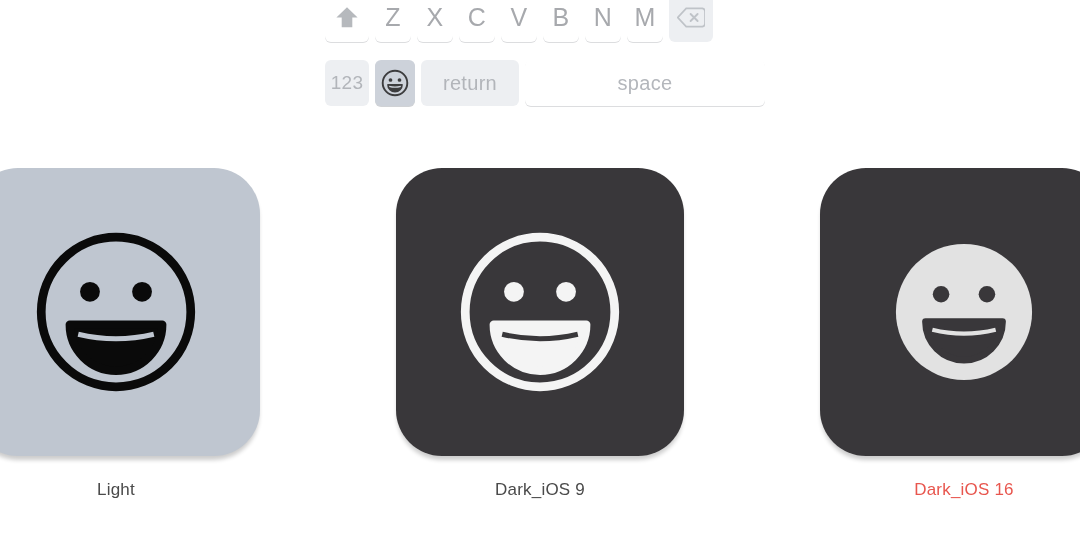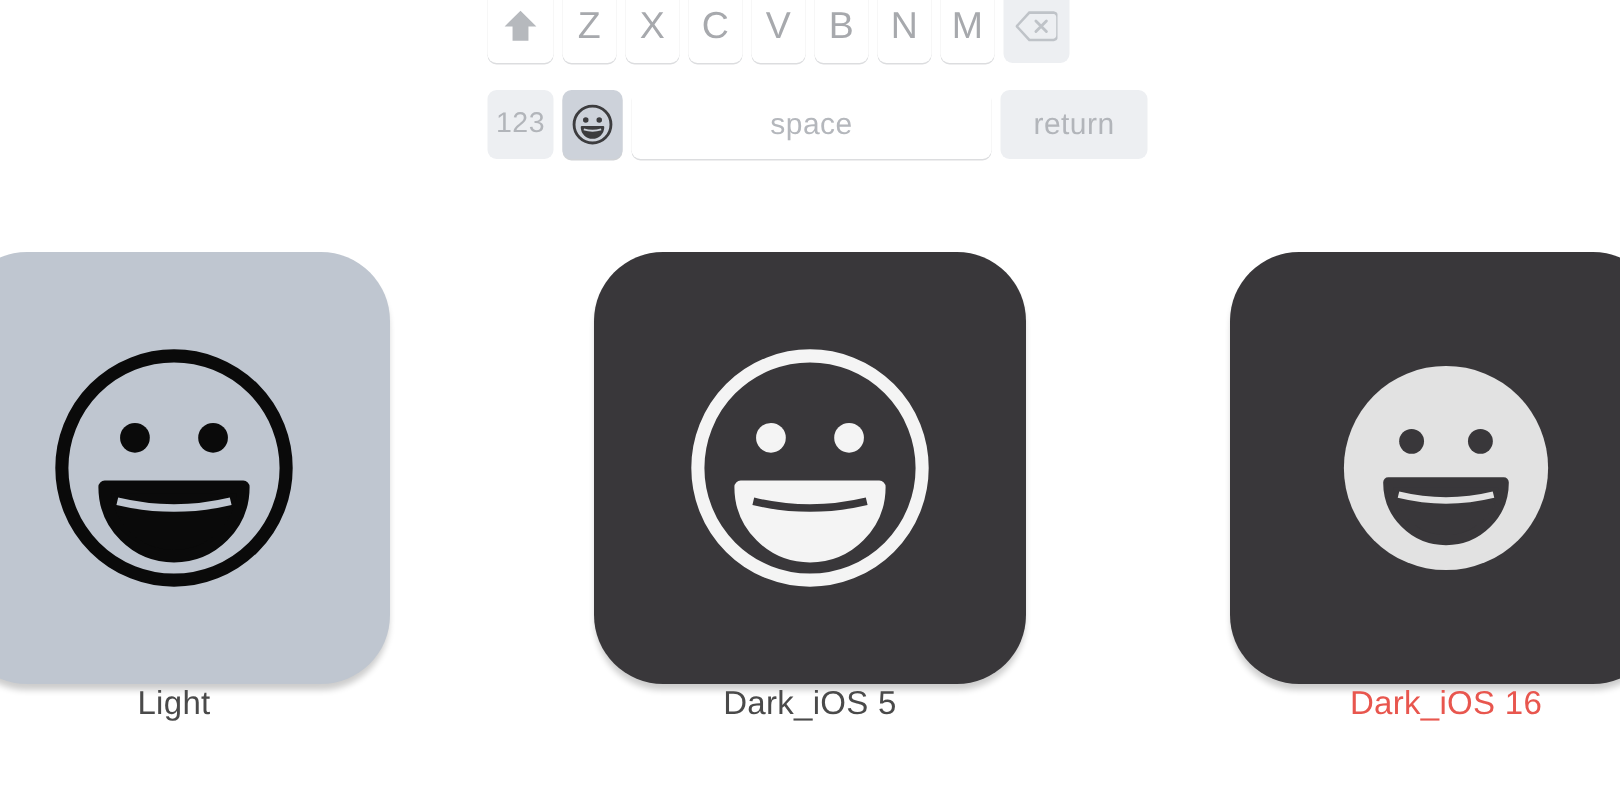--- a/index.html
+++ b/index.html
@@ -86,21 +86,22 @@
     width: 288px;
     height: 288px;
     border-radius: 46px;
     display: flex;
     align-items: center;
     justify-content: center;
     box-shadow: 0 5px 4px -1px rgba(0,0,0,0.20);
   }
 
   .tile-label {
-    font-size: 22px;
+    margin-top: 24px;
+    font-size: 17px;
     color: #4a4a4a;
     letter-spacing: 0.2px;
     white-space: nowrap;
   }
 
   .tile-label.accent { color: #e8564e; }
 
   .face-svg { display: block; }
 </style>
 </head>
@@ -157,26 +158,26 @@
       <div class="key emoji">
         <svg class="emoji-svg" width="28" height="28" viewBox="0 0 28 28">
           <circle cx="14" cy="14" r="12.3" fill="none" stroke="#3c3c3e" stroke-width="1.9"></circle>
           <circle cx="9.5" cy="11.0" r="1.85" fill="#3c3c3e"></circle>
           <circle cx="18.5" cy="11.0" r="1.85" fill="#3c3c3e"></circle>
           <path d="M6.9 15.7 L21.1 15.7 A7.1 7.1 0 0 1 6.9 15.7 Z" fill="#3c3c3e" stroke="#3c3c3e" stroke-width="1.5" stroke-linejoin="round"></path>
           <path d="M8.2 17.3 Q14 19.0 19.8 17.3" fill="none" stroke="#cdd2da" stroke-width="1.25"></path>
         </svg>
       </div>
 
+      <div class="key ret">
+        <span>return</span>
+      </div>
+
       <div class="key space">
         <span>space</span>
-      </div>
-
-      <div class="key ret">
-        <span>return</span>
       </div>
     </div>
   </div>
 
   <div id="tiles">
 
     <div class="tile-wrap">
       <div class="tile" style="background:#bfc6d0;">
         <svg class="face-svg" width="168" height="168" viewBox="0 0 100 100">
           <circle cx="50" cy="50" r="44.5" fill="none" stroke="#0a0a0a" stroke-width="5.2"></circle>
@@ -192,21 +193,21 @@
     <div class="tile-wrap">
       <div class="tile" style="background:#39373a;">
         <svg class="face-svg" width="168" height="168" viewBox="0 0 100 100">
           <circle cx="50" cy="50" r="44.5" fill="none" stroke="#f4f4f4" stroke-width="5.2"></circle>
           <circle cx="34.5" cy="38" r="5.9" fill="#f4f4f4"></circle>
           <circle cx="65.5" cy="38" r="5.9" fill="#f4f4f4"></circle>
           <path d="M22.5 57.5 L77.5 57.5 A27.5 27.5 0 0 1 22.5 57.5 Z" fill="#f4f4f4" stroke="#f4f4f4" stroke-width="5.0" stroke-linejoin="round"></path>
           <path d="M27.5 63.2 Q50 68.6 72.5 63.2" fill="none" stroke="#39373a" stroke-width="3.0"></path>
         </svg>
       </div>
-      <div class="tile-label">Dark_iOS 5</div>
+      <div class="tile-label">Dark_iOS 9</div>
     </div>
 
     <div class="tile-wrap">
       <div class="tile" style="background:#39373a;">
         <svg class="face-svg" width="148" height="148" viewBox="0 0 100 100">
           <circle cx="50" cy="50" r="46" fill="#e2e2e2"></circle>
           <circle cx="34.5" cy="38" r="5.6" fill="#39373a"></circle>
           <circle cx="65.5" cy="38" r="5.6" fill="#39373a"></circle>
           <path d="M24.0 56.5 L76.0 56.5 A26.0 26.0 0 0 1 24.0 56.5 Z" fill="#39373a" stroke="#39373a" stroke-width="4.6" stroke-linejoin="round"></path>
           <path d="M28.6 62.0 Q50 67.2 71.4 62.0" fill="none" stroke="#e2e2e2" stroke-width="2.9"></path>

